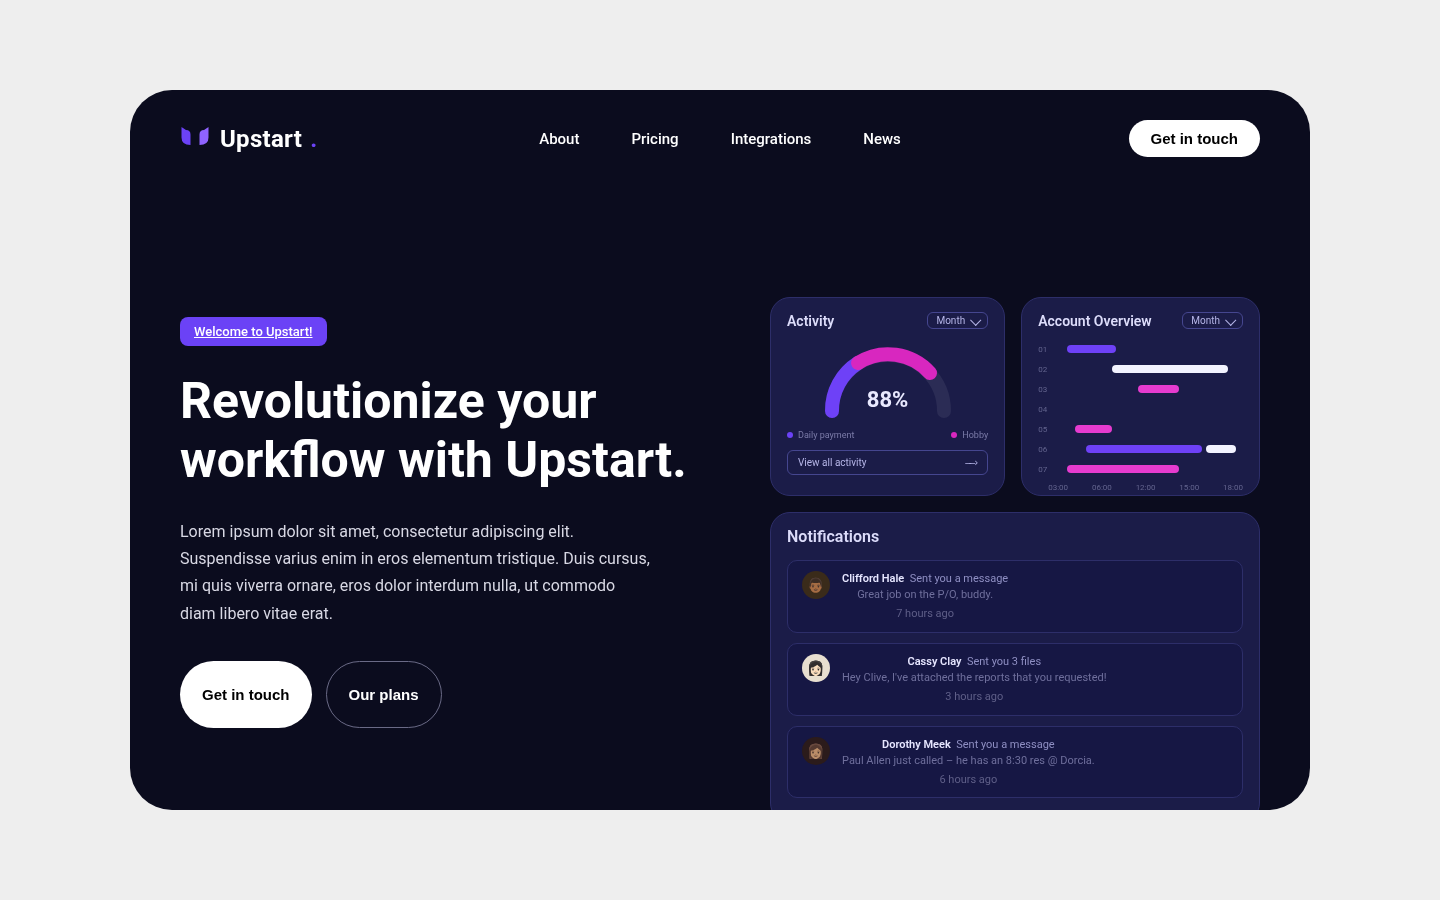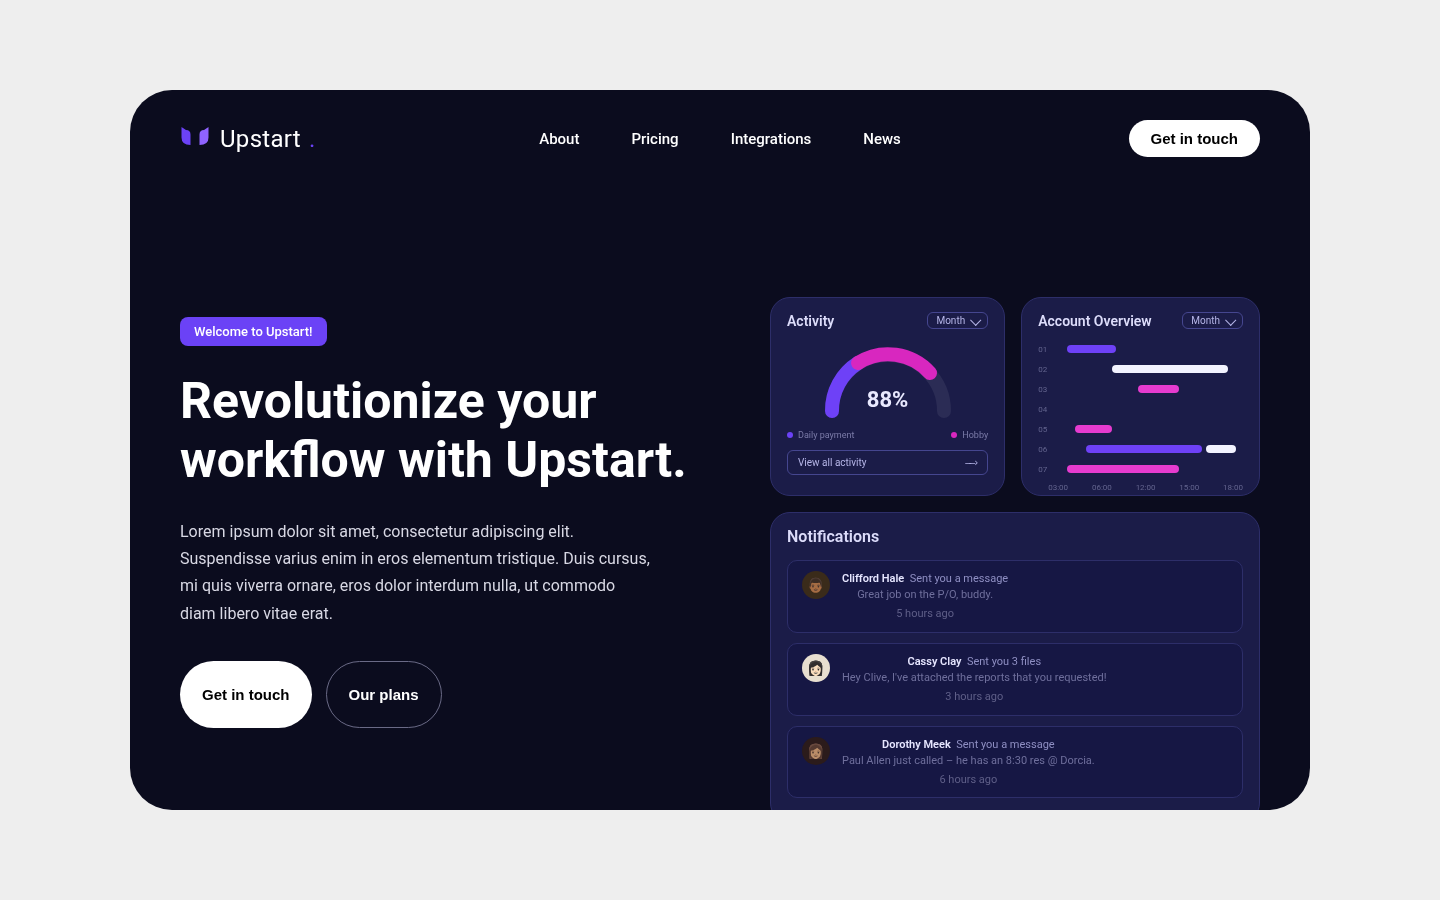--- a/index.html
+++ b/index.html
@@ -24,21 +24,21 @@
   }
 
   
   .header {
     display: flex;
     align-items: center;
     margin-bottom: 70px;
   }
   .logo {
     display: flex; align-items: flex-start; gap: 10px;
-    font-weight: 400; font-size: 24px; letter-spacing: .3px;
+    font-weight: 700; font-size: 24px; letter-spacing: .3px;
   }
   .logo svg { width: 30px; height: 22px; }
   .logo .dot { color: #6b42f6; margin-left: -2px; }
   .nav {
     display: flex; gap: 52px; margin-left: auto; margin-right: auto;
     position: absolute; left: 50%; transform: translateX(-50%); justify-content: flex-end;
   }
   .nav a { color: #fff; font-size: 15px; font-weight: 500; text-decoration: none; cursor: pointer; }
   .cta-pill {
     margin-left: auto;
@@ -46,20 +46,21 @@
     padding: 10px 22px; border-radius: 999px; cursor: pointer; border: none;
   }
 
   
   .hero { display: flex; }
   .hero-left { flex: 0 0 560px; padding-top: 90px; }
   .badge {
     display: inline-block; background: #6b42f6; color: #fff;
     font-size: 13px; font-weight: 500; padding: 7px 14px; border-radius: 8px;
     margin-bottom: 26px;
+    text-decoration: underline;
   }
   .headline {
     font-size: 50px; font-weight: 700; line-height: 1.18; margin-bottom: 28px;
   }
   .sub {
     color: #d8d8e4; font-size: 16px; line-height: 1.7; max-width: 470px; margin-bottom: 34px;
   }
   .hero-btns { display: flex; gap: 14px; }
   .btn-primary {
     background: #fff; color: #000; font-weight: 600; font-size: 15px;
@@ -297,21 +298,21 @@
       </div>
 
       <div class="panel notifications">
         <span class="panel-title">Notifications</span>
 
         <div class="notif">
           <div class="avatar av1">👨🏾</div>
           <div class="notif-body">
             <div class="notif-line1"><span class="notif-name">Clifford Hale</span> &nbsp;<span>Sent you a message</span></div>
             <div class="notif-line2">Great job on the P/O, buddy.</div>
-            <div class="notif-time">5 hours ago</div>
+            <div class="notif-time">7 hours ago</div>
           </div>
         </div>
 
         <div class="notif">
           <div class="avatar av2">👩🏻</div>
           <div class="notif-body">
             <div class="notif-line1"><span class="notif-name">Cassy Clay</span> &nbsp;<span>Sent you 3 files</span></div>
             <div class="notif-line2">Hey Clive, I've attached the reports that you requested!</div>
             <div class="notif-time">3 hours ago</div>
           </div>

